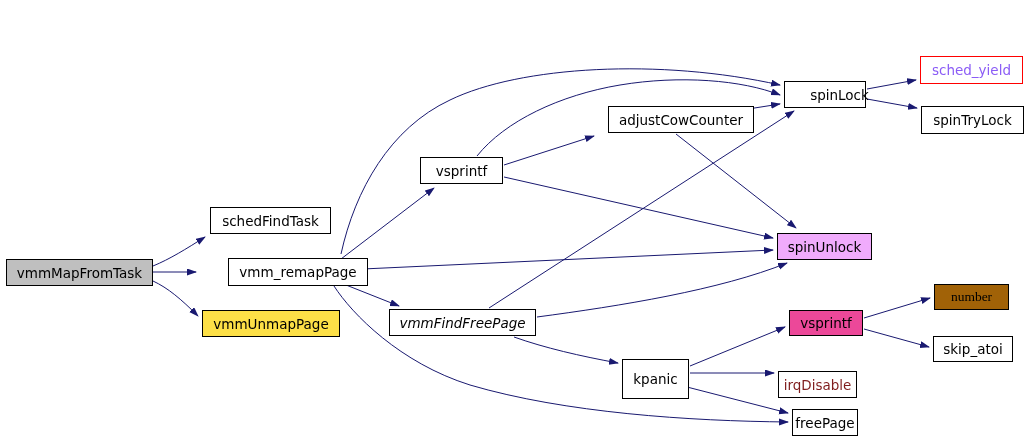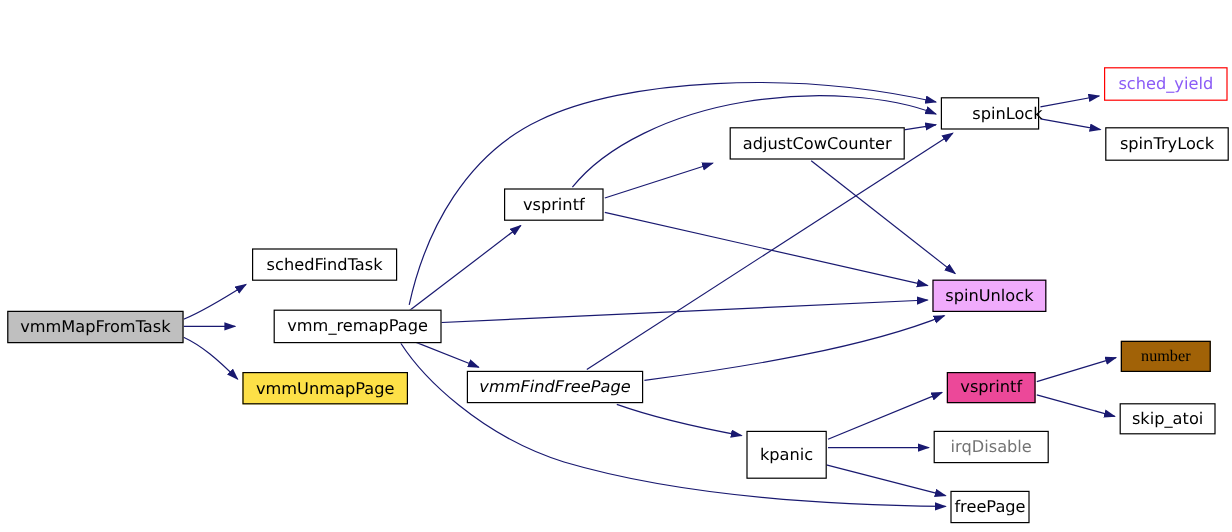--- a/index.html
+++ b/index.html
@@ -99,19 +99,19 @@
     </div>
     <div class="node" style="left: 789px; top: 310px; width: 74px; height: 26px; background: #ec4899; border-color: rgb(0, 0, 0); color: rgb(0, 0, 0);">
       <span>vsprintf</span>
     </div>
     <div class="node" style="left: 933px; top: 336px; width: 80px; height: 26px; background: rgb(255, 255, 255); border-color: rgb(0, 0, 0); color: rgb(0, 0, 0);">
       <span>skip_atoi</span>
     </div>
     <div class="node" style="left: 622px; top: 359px; width: 67px; height: 40px; background: rgb(255, 255, 255); border-color: rgb(0, 0, 0); color: rgb(0, 0, 0);">
       <span>kpanic</span>
     </div>
-    <div class="node" style="left: 778px; top: 359px; width: 96px; height: 27px; background: rgb(255, 255, 255); border-color: rgb(0, 0, 0); color: #737373;">
+    <div class="node" style="left: 778px; top: 371px; width: 79px; height: 27px; background: rgb(255, 255, 255); border-color: rgb(0, 0, 0); color: #7f1d1d;">
       <span>irqDisable</span>
     </div>
     <div class="node" style="left: 792px; top: 409px; width: 66px; height: 27px; background: rgb(255, 255, 255); border-color: rgb(0, 0, 0); color: rgb(0, 0, 0);">
       <span>freePage</span>
     </div>
   </div>
 
 </body></html>

